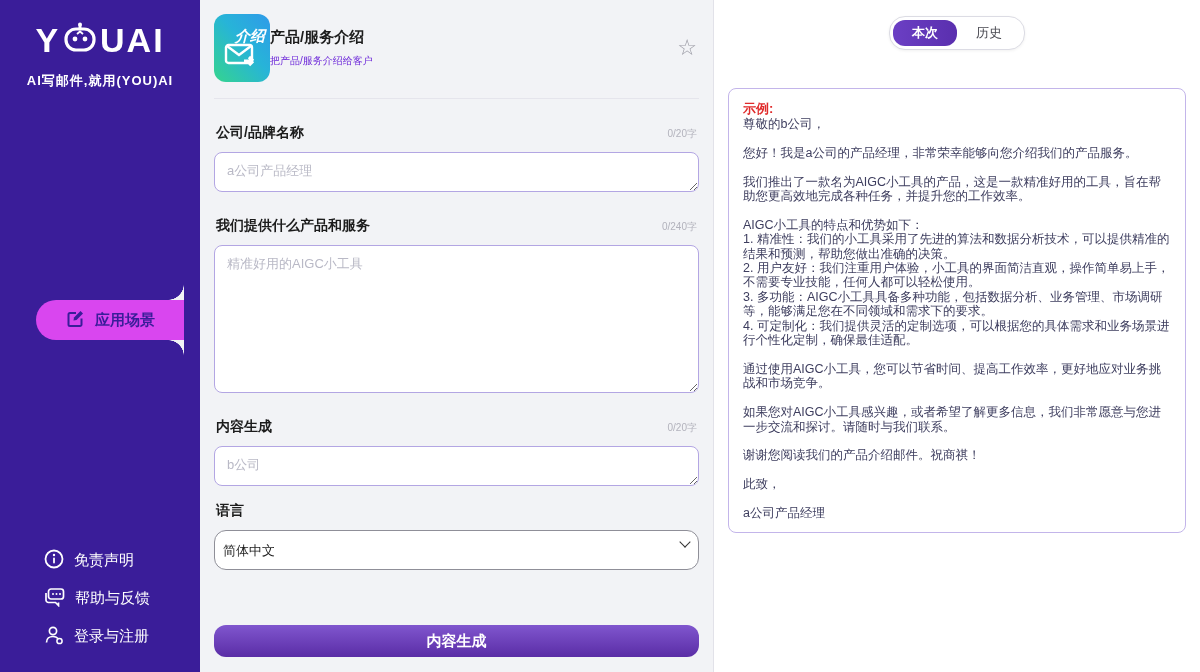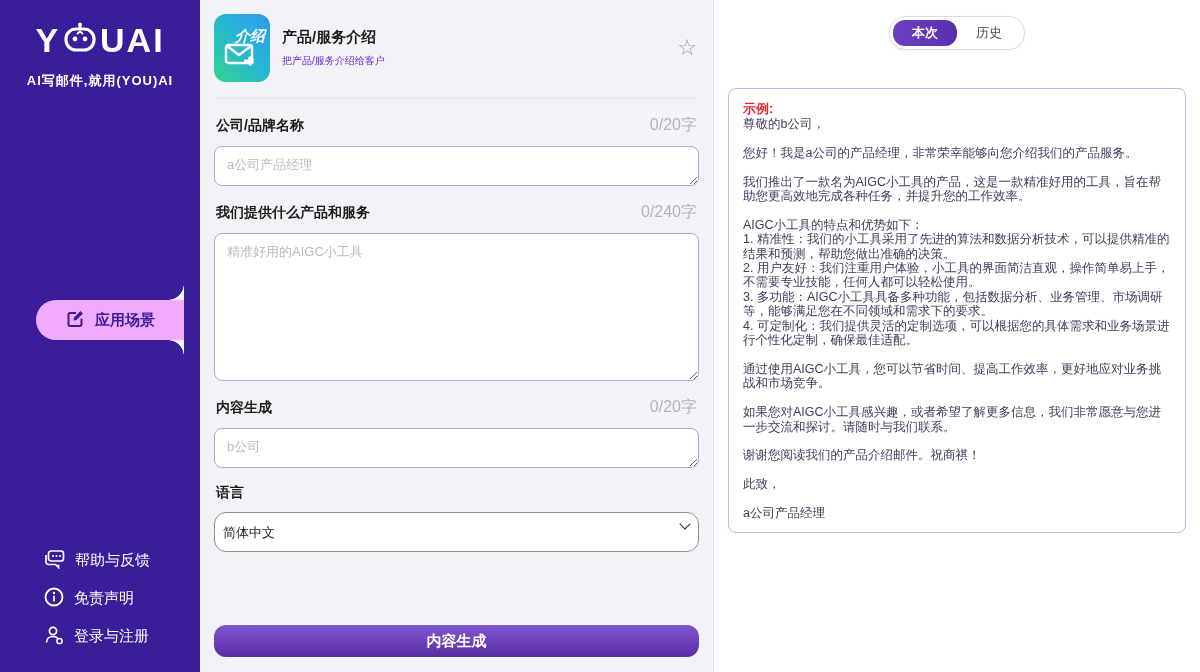--- a/index.html
+++ b/index.html
@@ -7,21 +7,21 @@
   body { display:flex; font-family:"Liberation Sans","DejaVu Sans",sans-serif; background:#fff; }
 
   
   .sidebar { position:relative; width:200px; flex-shrink:0; background:#3a1d99; color:#fff; }
   .logo { margin-top:20px; display:flex; align-items:center; justify-content:center; gap:3px;
           font-size:34px; font-weight:bold; letter-spacing:2px; }
   .logo svg { margin-top:2px; }
   .tagline { margin-top:12px; text-align:center; font-size:13px; font-weight:bold; letter-spacing:1px; }
 
   .nav-active { position:absolute; top:300px; left:36px; right:16px; height:40px;
-                background:#f0abfc; color:#3a1d99; border-radius:20px 0 0 20px;
+                background:#d946ef; color:#3a1d99; border-radius:20px 0 0 20px;
                 display:flex; align-items:center; gap:10px; padding-left:30px;
                 font-size:15px; font-weight:bold; cursor:pointer; }
   .curve { position:absolute; right:0; width:16px; height:16px; }
   .curve-top { top:-16px; background:radial-gradient(circle at 0 0, #3a1d99 15.5px, #f2f3f6 16px); }
   .curve-bottom { bottom:-16px; background:radial-gradient(circle at 0 100%, #3a1d99 15.5px, #f2f3f6 16px); }
 
   .sidebar-footer { position:absolute; left:0; right:0; bottom:24px;
                     display:flex; flex-direction:column; gap:15px; padding-left:44px; }
   .foot-item { display:flex; align-items:center; gap:10px; font-size:15px; cursor:pointer; }
   .foot-item svg { flex-shrink:0; }
@@ -30,30 +30,30 @@
   .form-col { width:514px; flex-shrink:0; background:#f2f3f6; border-right:1px solid #e2e2e9;
               display:flex; flex-direction:column; padding:0 14px; }
   .form-header { display:flex; align-items:center; padding:14px 2px 16px 0;
                  border-bottom:1px solid #e5e5ec; }
   .app-badge { width:56px; height:68px; border-radius:12px; flex-shrink:0;
                background:linear-gradient(50deg,#35d48e 0%,#27b4d8 55%,#2f9ae9 100%);
                color:#fff; display:flex; flex-direction:column; align-items:center;
                justify-content:center; overflow:hidden; }
   .app-badge .badge-text { font-size:15px; font-weight:800; font-style:italic; line-height:1;
                            align-self:flex-end; margin:4px 5px 0 0; }
-  .header-text { margin-left:12px; }
+  .header-text { margin-left:0; }
   .header-title { font-size:15px; font-weight:bold; color:#1c1c1c; }
   .header-sub { margin-top:7px; font-size:10px; color:#6d28d9; }
   .fav-star { margin-left:auto; font-size:22px; color:#9a9aa4; line-height:1; cursor:pointer; }
 
   .label-row { display:flex; justify-content:space-between; align-items:baseline;
                margin:16px 2px 10px; }
   .label-row:first-of-type { margin-top:10px; }
   .field-label { font-size:14px; font-weight:bold; color:#1c1c1c; }
-  .field-counter { font-size:16px; color:#b2b2bc; }
+  .field-counter { font-size:10px; color:#b2b2bc;margin-top:12px; }
 
   textarea { width:100%; border:1.5px solid #b3a6e3; border-radius:8px; background:#fff;
              padding:9px 12px; font-size:13px; color:#333; outline:none;
              font-family:"Liberation Sans","DejaVu Sans",sans-serif; }
   textarea::placeholder { color:#b9b9c6; }
   .ta-small { height:40px; resize:both; }
   .ta-large { height:148px; resize:both; }
 
   .select-wrap { position:relative; margin-bottom:4px; }
   select { width:100%; height:40px; border:1px solid #8f8f98; border-radius:12px; background:#fff;
@@ -110,43 +110,43 @@
       </svg>
     </span>
     <span>应用场景</span>
     <span class="curve curve-top"></span>
     <span class="curve curve-bottom"></span>
   </div>
 
   <div class="sidebar-footer">
     <div class="foot-item">
       <span>
+        <svg width="20" height="20" viewBox="0 0 20 20" fill="none">
+          <circle cx="10" cy="10" r="8.5" stroke="#fff" stroke-width="1.8"></circle>
+          <circle cx="10" cy="6" r="1.2" fill="#fff"></circle>
+          <rect x="9.1" y="8.5" width="1.8" height="6" rx="0.9" fill="#fff"></rect>
+        </svg>
+      </span>
+      <span>免责声明</span>
+    </div>
+    <div class="foot-item">
+      <span>
         <svg width="21" height="20" viewBox="0 0 21 20" fill="none">
           <rect x="4.5" y="2" width="15" height="10" rx="2.5" stroke="#fff" stroke-width="1.7"></rect>
           <path d="M2 6 v7 a2.5 2.5 0 0 0 2.5 2.5 h7 l3 3 v-3" stroke="#fff" stroke-width="1.7" fill="none"></path>
           <circle cx="9" cy="7" r="1" fill="#fff"></circle>
           <circle cx="12.5" cy="7" r="1" fill="#fff"></circle>
           <circle cx="16" cy="7" r="1" fill="#fff"></circle>
         </svg>
       </span>
       <span>帮助与反馈</span>
     </div>
     <div class="foot-item">
       <span>
         <svg width="20" height="20" viewBox="0 0 20 20" fill="none">
-          <circle cx="10" cy="10" r="8.5" stroke="#fff" stroke-width="1.8"></circle>
-          <circle cx="10" cy="6" r="1.2" fill="#fff"></circle>
-          <rect x="9.1" y="8.5" width="1.8" height="6" rx="0.9" fill="#fff"></rect>
-        </svg>
-      </span>
-      <span>免责声明</span>
-    </div>
-    <div class="foot-item">
-      <span>
-        <svg width="20" height="20" viewBox="0 0 20 20" fill="none">
           <circle cx="9" cy="6" r="3.6" stroke="#fff" stroke-width="1.7"></circle>
           <path d="M2.5 17.5 c0 -4 3 -6 6.5 -6 c2 0 3.8 0.7 5 2" stroke="#fff" stroke-width="1.7" fill="none"></path>
           <circle cx="15.5" cy="16" r="2.6" stroke="#fff" stroke-width="1.5"></circle>
         </svg>
       </span>
       <span>登录与注册</span>
     </div>
   </div>
 </aside>
 

